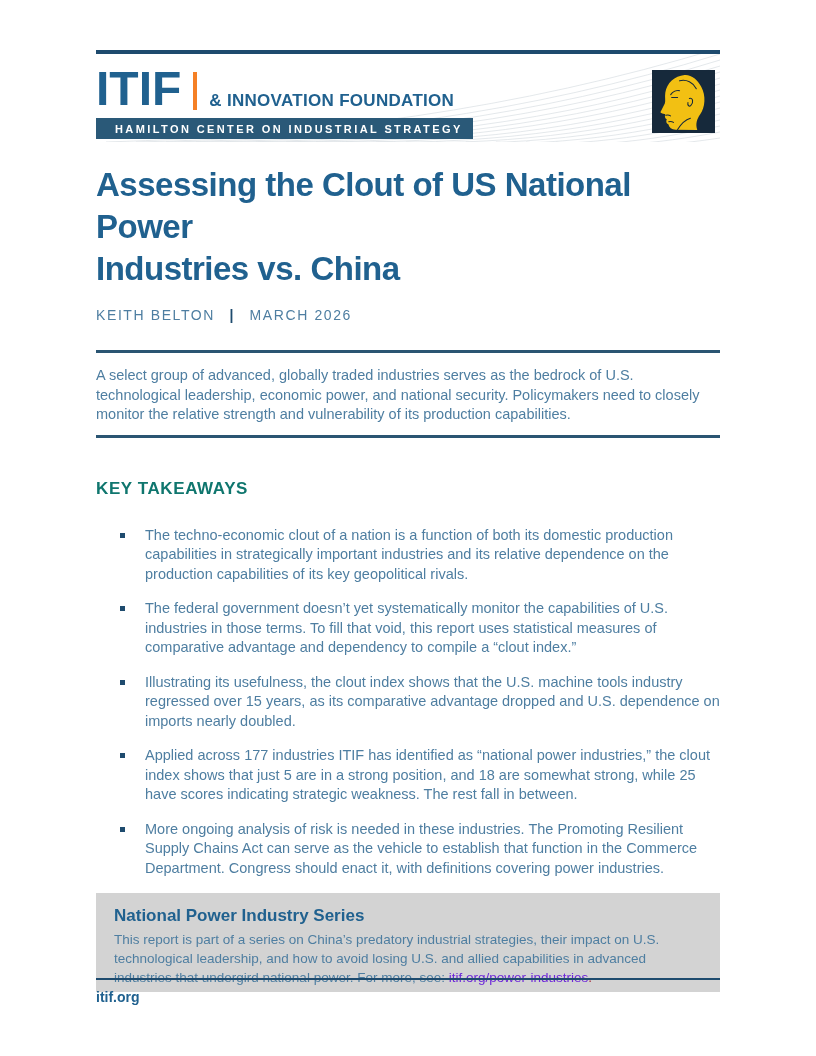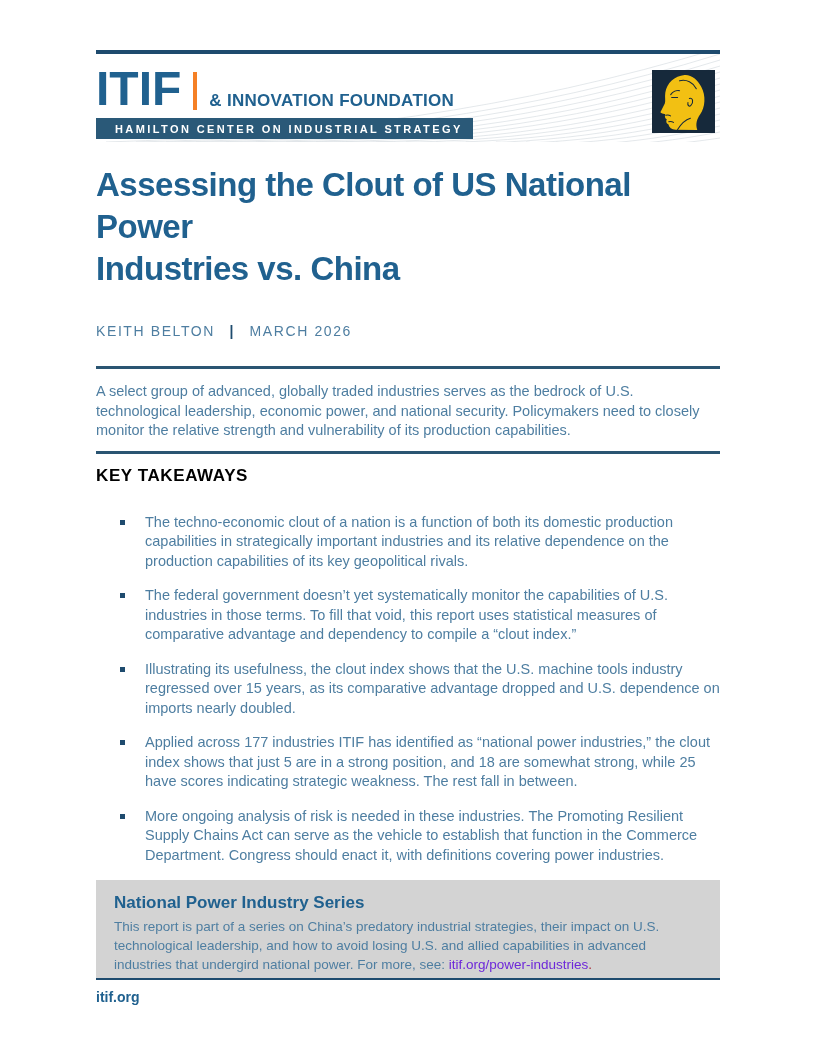--- a/index.html
+++ b/index.html
@@ -39,33 +39,33 @@
     width: 63px; height: 63px; background: #16293B; overflow: hidden;
   }
 
   
   .title {
     margin-top: 22px;
     font-size: 33px; font-weight: bold; color: #20618F;
     line-height: 42px; letter-spacing: -0.5px; font-stretch: condensed;
   }
   .byline {
-    margin-top: 33px; font-size: 14px; color: #4E7EA1; letter-spacing: 1.6px;
+    margin-top: 17px; font-size: 14px; color: #4E7EA1; letter-spacing: 1.6px;
   }
   .byline .sep { color: #1E4B6E; font-weight: bold; margin: 0 9px; }
 
   .rule { margin-top: 27px; height: 3px; background: #2A5572; }
   .abstract {
     margin-top: 13px; font-size: 14.5px; line-height: 19.5px; color: #4E7EA1;
   }
   .rule-2 { margin-top: 10px; height: 3px; background: #2A5572; }
 
   
   .kt-heading {
-    margin-top: 12px; font-size: 17px; font-weight: bold; color: #000000;
+    margin-top: 41px; font-size: 17px; font-weight: bold; color: #0f766e;
     letter-spacing: 0.6px; font-stretch: condensed;
   }
   .kt-list { margin-top: 27px; }
   .kt-item { display: flex; margin-bottom: 15px; }
   .bullet {
     flex: none; width: 5px; height: 5px; background: #1E4B6E;
     margin: 7px 20px 0 24px;
   }
   .kt-text { font-size: 14.5px; line-height: 19.5px; color: #4E7EA1; }
 

